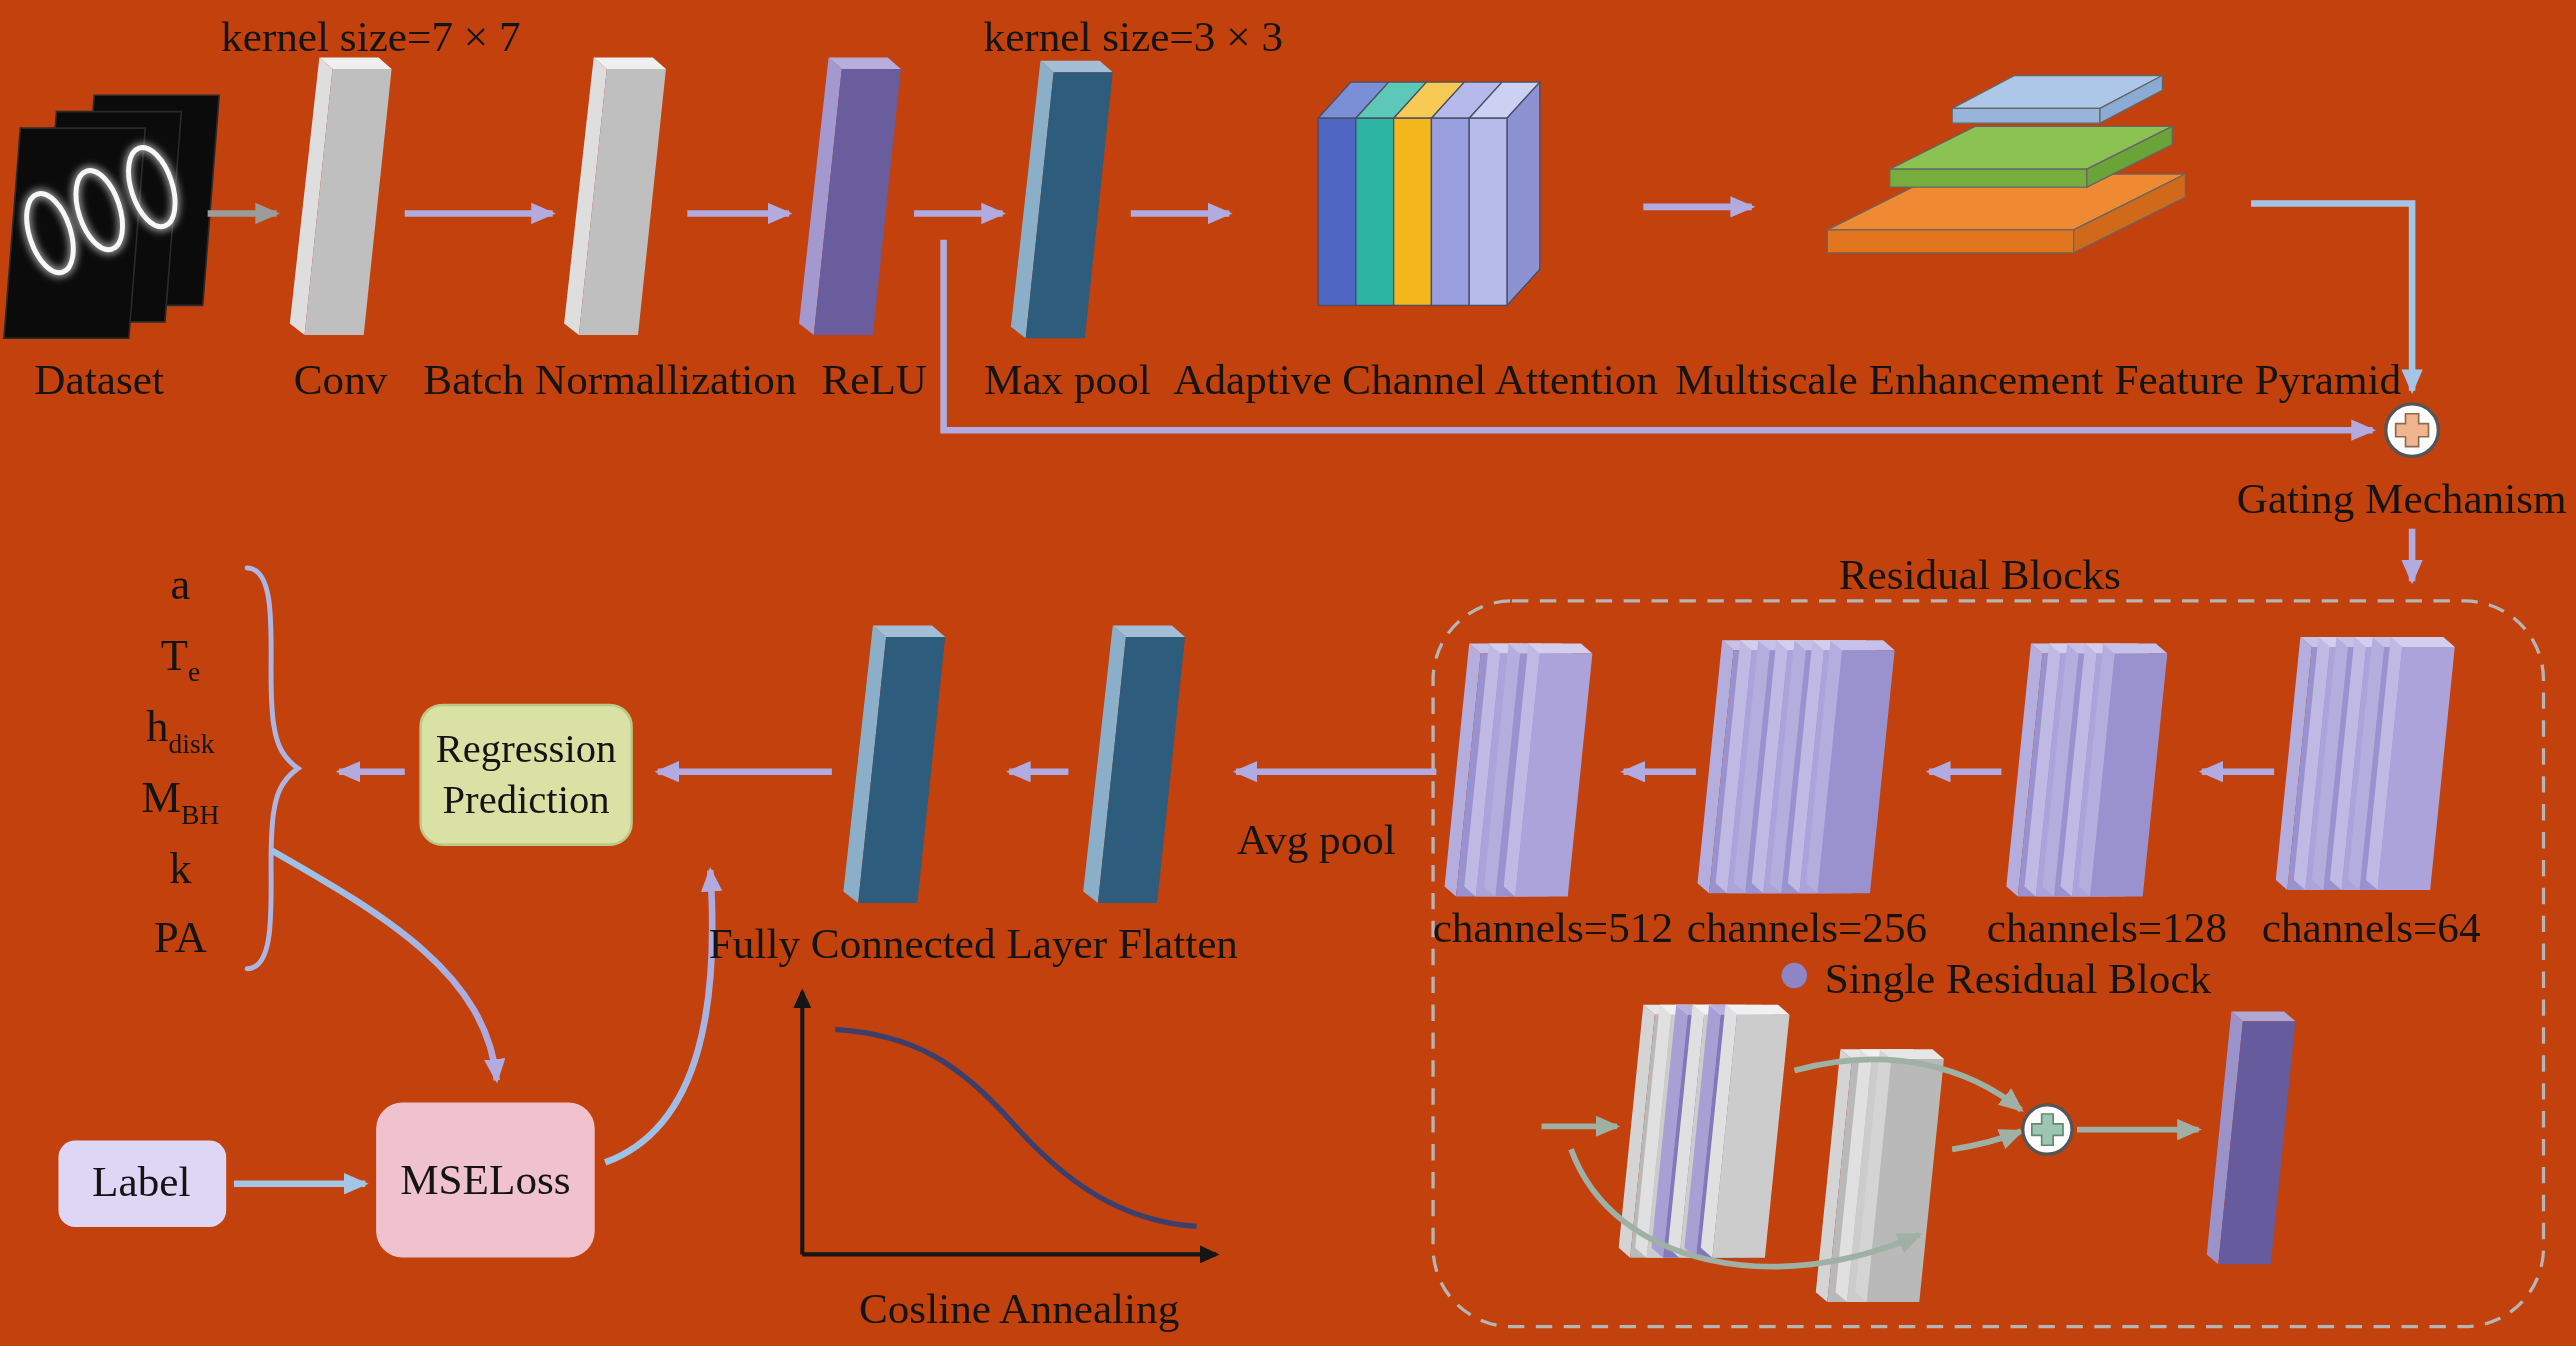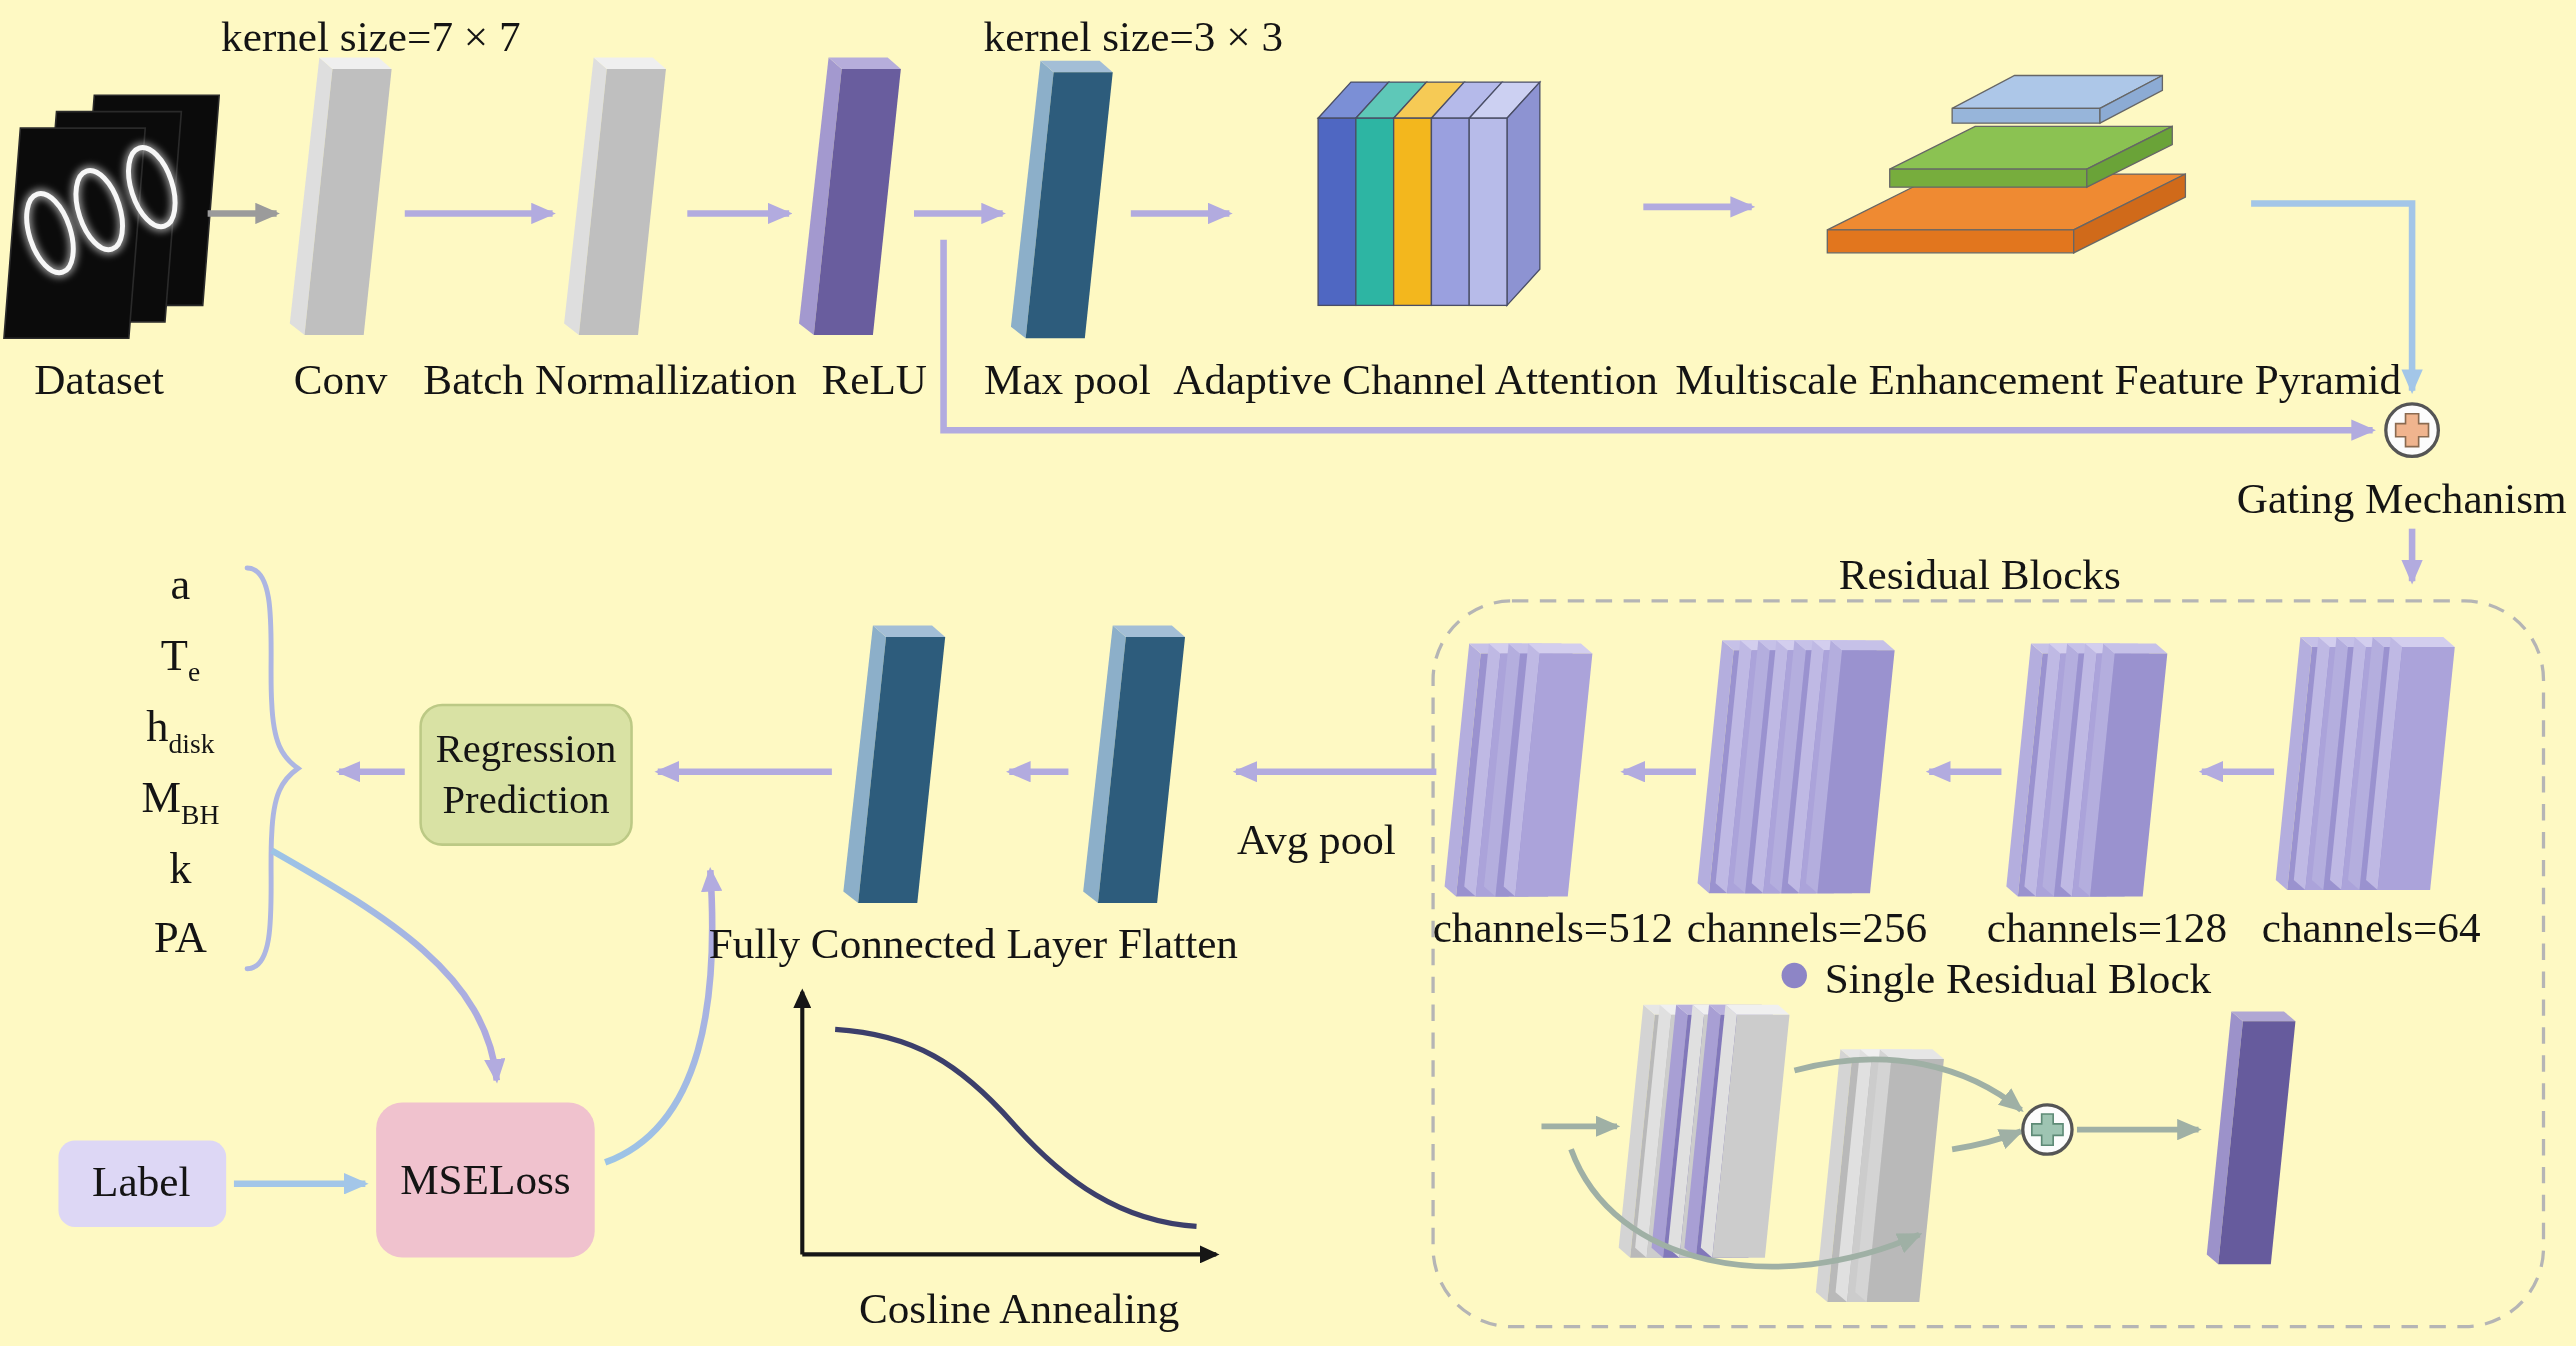--- a/index.html
+++ b/index.html
@@ -1,16 +1,16 @@
 <!DOCTYPE html>
 <html style="font-size:10.3px"><head>
 <meta charset="utf-8">
 <style>
   html,body{margin:0;padding:0;background:#f3f3f3;width:2576px;height:1347px;overflow:hidden;}
-  .viewport{position:relative;width:2576px;height:1347px;background:#fef9c3;}
+  .viewport{position:relative;width:2576px;height:1347px;background:#c2410c;}
   .stage{position:absolute;left:0;top:0;width:1014px;height:530px;
          transform:scale(2.54145,2.54024);transform-origin:0 0;
          font-family:"Liberation Serif",serif;color:#141414;}
   svg.diagram{position:absolute;left:0;top:0;}
 
   
   .pl-gray   { --pf:#bfbfbf; --pt:#efefef; --pe:#dedede; }
   .pl-purple { --pf:#695d9e; --pt:#b6addb; --pe:#a399cf; }
   .pl-teal   { --pf:#2d5c7c; --pt:#a3bed6; --pe:#8cafc9; }
   .rp-a      { --pf:#9a92cf; --pt:#c6c1e8; --pe:#b4aede; }

